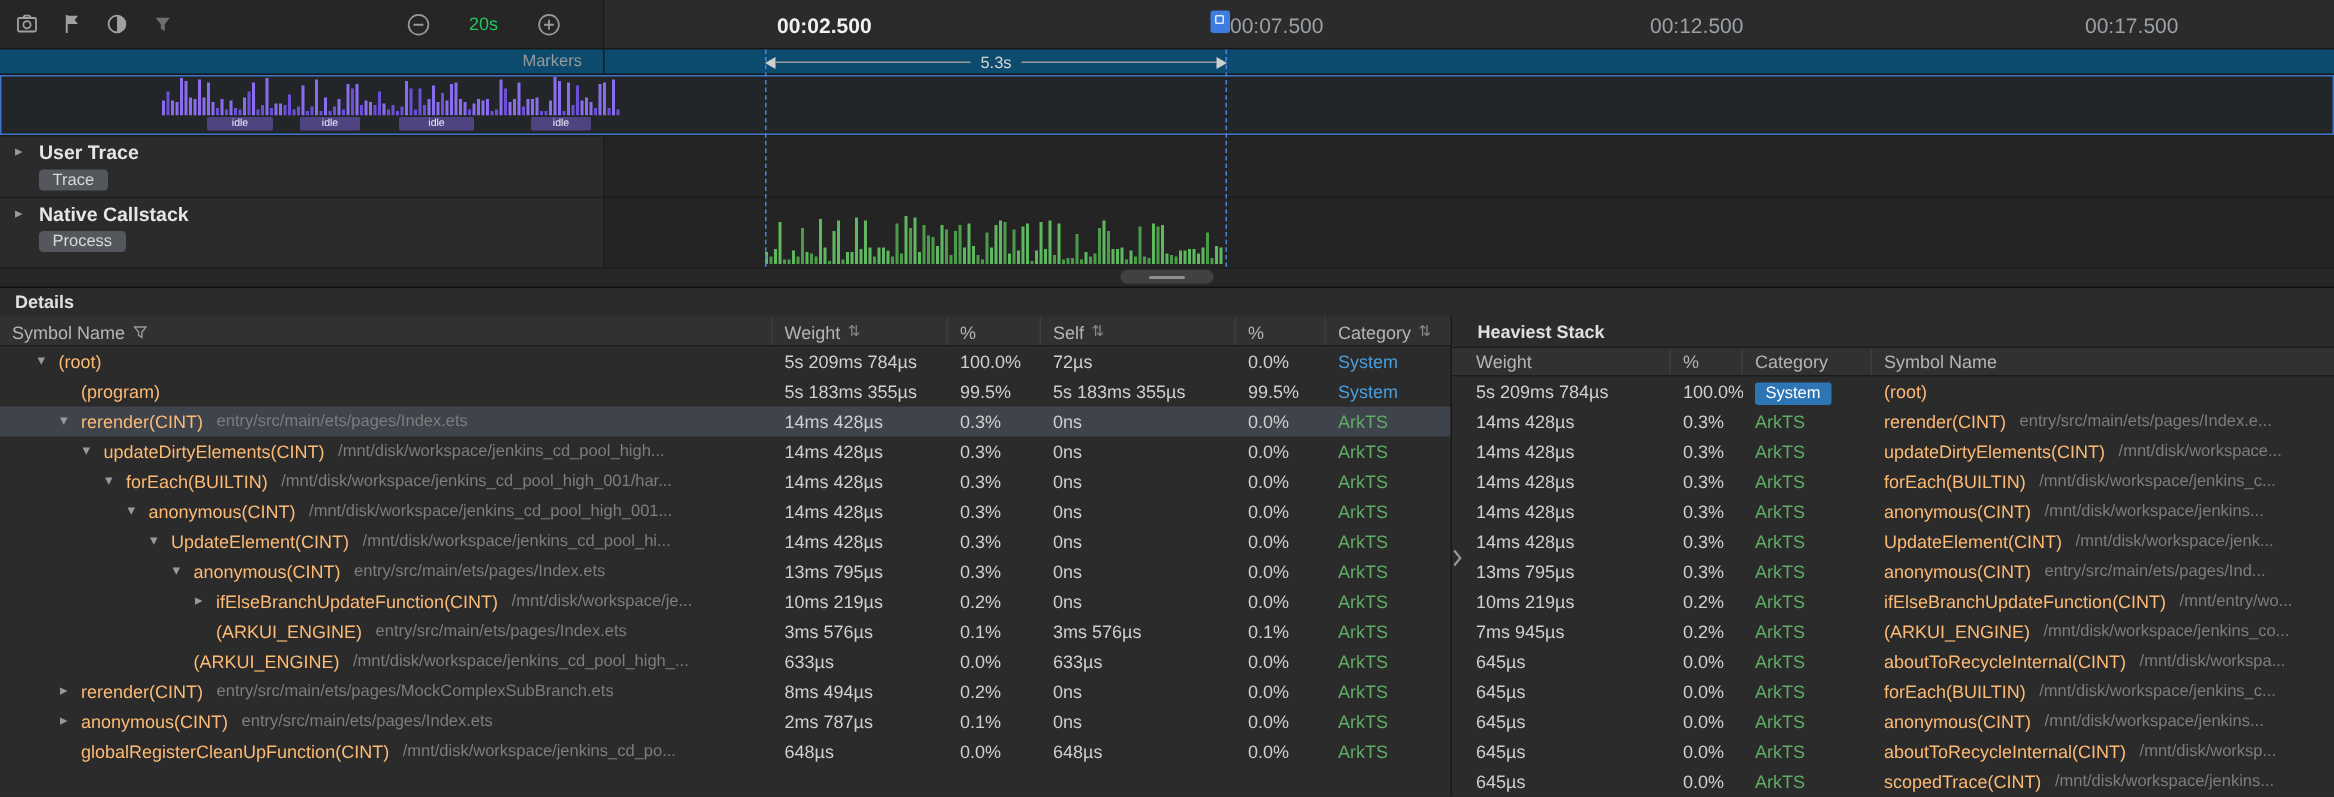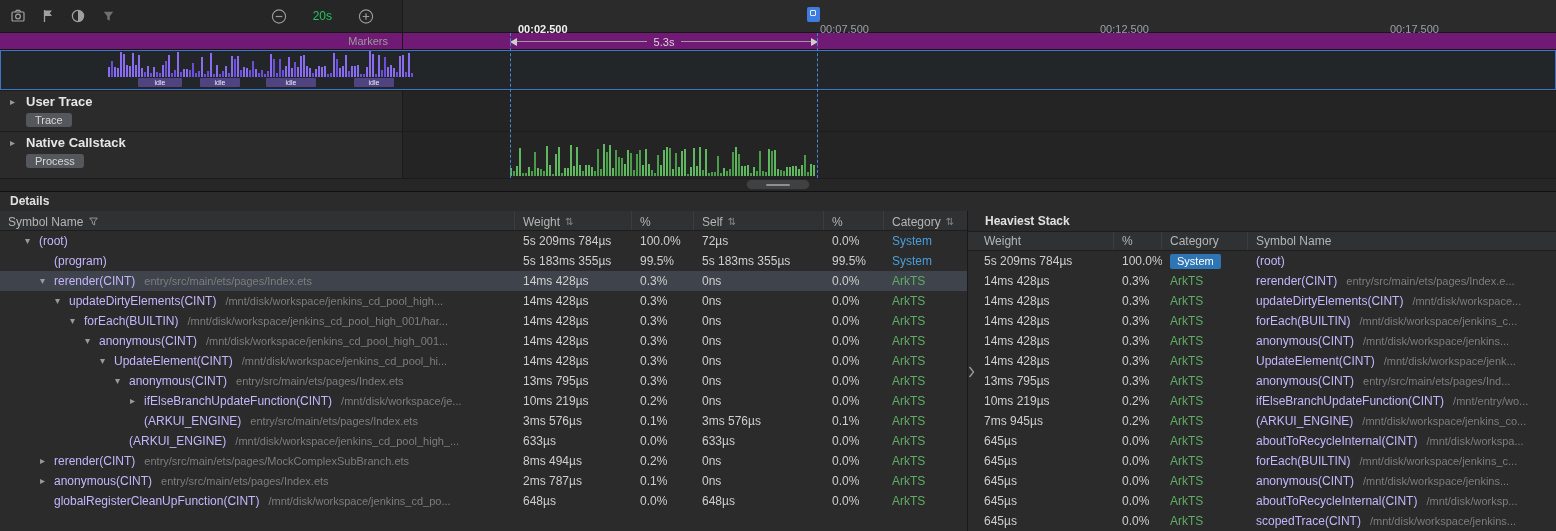--- a/index.html
+++ b/index.html
@@ -9,28 +9,28 @@
 
   
   .timeline { position:relative; width:100%; height:191px; background:#262626; }
   .top-row { display:flex; height:33px; border-bottom:1px solid #171717; }
   .toolbar { width:403px; background:#262626; display:flex; align-items:center;
     padding:0 16px 0 10px; gap:14px; border-right:1px solid #1a1a1a; }
   .tb-icon { width:16px; height:16px; display:inline-flex; align-items:center; justify-content:center; cursor:pointer; }
   .zoom-group { margin-left:auto; display:flex; align-items:center; gap:26px; padding-right:12px; }
   .zoom-label { color:#22c55e; font-size:12px; }
   .ruler { flex:1; position:relative; background:#2b2b2b; }
-  .tick { position:absolute; top:23px; font-size:11px; color:#9aa0a6; }
+  .tick { position:absolute; top:9px; font-size:14px; color:#9aa0a6; }
   .tick.first { color:#f0f0f0; font-weight:bold; }
   .ruler-marker { position:absolute; left:404px; top:7px; width:13px; height:15px;
     background:#3e7de0; border-radius:2px; }
   .ruler-marker i { position:absolute; left:3px; top:3px; width:6px; height:6px;
     border:1px solid rgba(255,255,255,.85); border-radius:1px; display:block; }
 
-  .markers-row { display:flex; height:17px; background:#701a75; border-bottom:1px solid #161616; }
+  .markers-row { display:flex; height:17px; background:#0c4a6e; border-bottom:1px solid #161616; }
   .markers-left { width:403px; text-align:right; padding-right:14px; font-size:11px;
     color:#9a9a9a; line-height:16px; border-right:1px solid #1a1a1a; }
   .markers-right { flex:1; position:relative; }
   .sel-range { position:absolute; left:107px; width:308px; top:2px; height:13px;
     display:flex; align-items:center; color:#d6d6d6; font-size:11px; cursor:ew-resize; }
   .sel-range .line { flex:1; height:1px; background:#9a9a9a; }
   .tri-left { width:0; height:0; border-top:4px solid transparent; border-bottom:4px solid transparent; border-right:7px solid #cfcfcf; }
   .tri-right { width:0; height:0; border-top:4px solid transparent; border-bottom:4px solid transparent; border-left:7px solid #cfcfcf; }
   .sel-range .dur { margin:0 7px; }
 
@@ -74,21 +74,21 @@
   .lt-header .hcell { font-size:12px; color:#b5b5b5; padding:2px 6px 0 8px; border-right:1px solid #3d3d3d;
     white-space:nowrap; overflow:hidden; cursor:pointer; display:flex; align-items:center; gap:5px; }
   .lt-header .hcell:last-child { border-right:none; }
   .sort-glyph { color:#8a8a8a; font-size:10px; }
   .lt-rows { overflow:hidden; }
   .lt-row { height:20px; line-height:20px; font-size:12px; cursor:pointer; }
   .lt-row.hl { background:#3e434c; }
   .cell { padding:0 6px 0 8px; white-space:nowrap; overflow:hidden; color:#cfcfcf; }
   .cell.sym { display:flex; align-items:center; }
   .tree-arrow { width:14px; flex-shrink:0; color:#9a9a9a; font-size:10px; }
-  .fn { color:#c4b5fd; }
+  .fn { color:#fdba74; }
   .path { color:#7d7d7d; font-size:11px; margin-left:9px; overflow:hidden; white-space:nowrap; }
   .cat-System { color:#4a9edb; }
   .cat-ArkTS { color:#5fad65; }
   .chip-system { background:#2e75b6; color:#fff; padding:0 7px; border-radius:2px; font-size:11px; line-height:15px; display:inline-block; }
 
   .right-panel { flex:1; position:relative; display:flex; flex-direction:column; background:#2b2b2b; }
   .rp-title { height:20px; padding:3px 8px 0 17px; font-size:12px; font-weight:bold; color:#e0e0e0; }
   .rp-header, .rp-row { display:grid; grid-template-columns:146px 48px 86px minmax(0,1fr); }
   .rp-header { height:20px; background:#2f3133; border-top:1px solid #1d1d1d; border-bottom:1px solid #1d1d1d; }
   .rp-header .hcell { font-size:12px; color:#b5b5b5; padding:2px 4px 0 8px; border-right:1px solid #3d3d3d;

